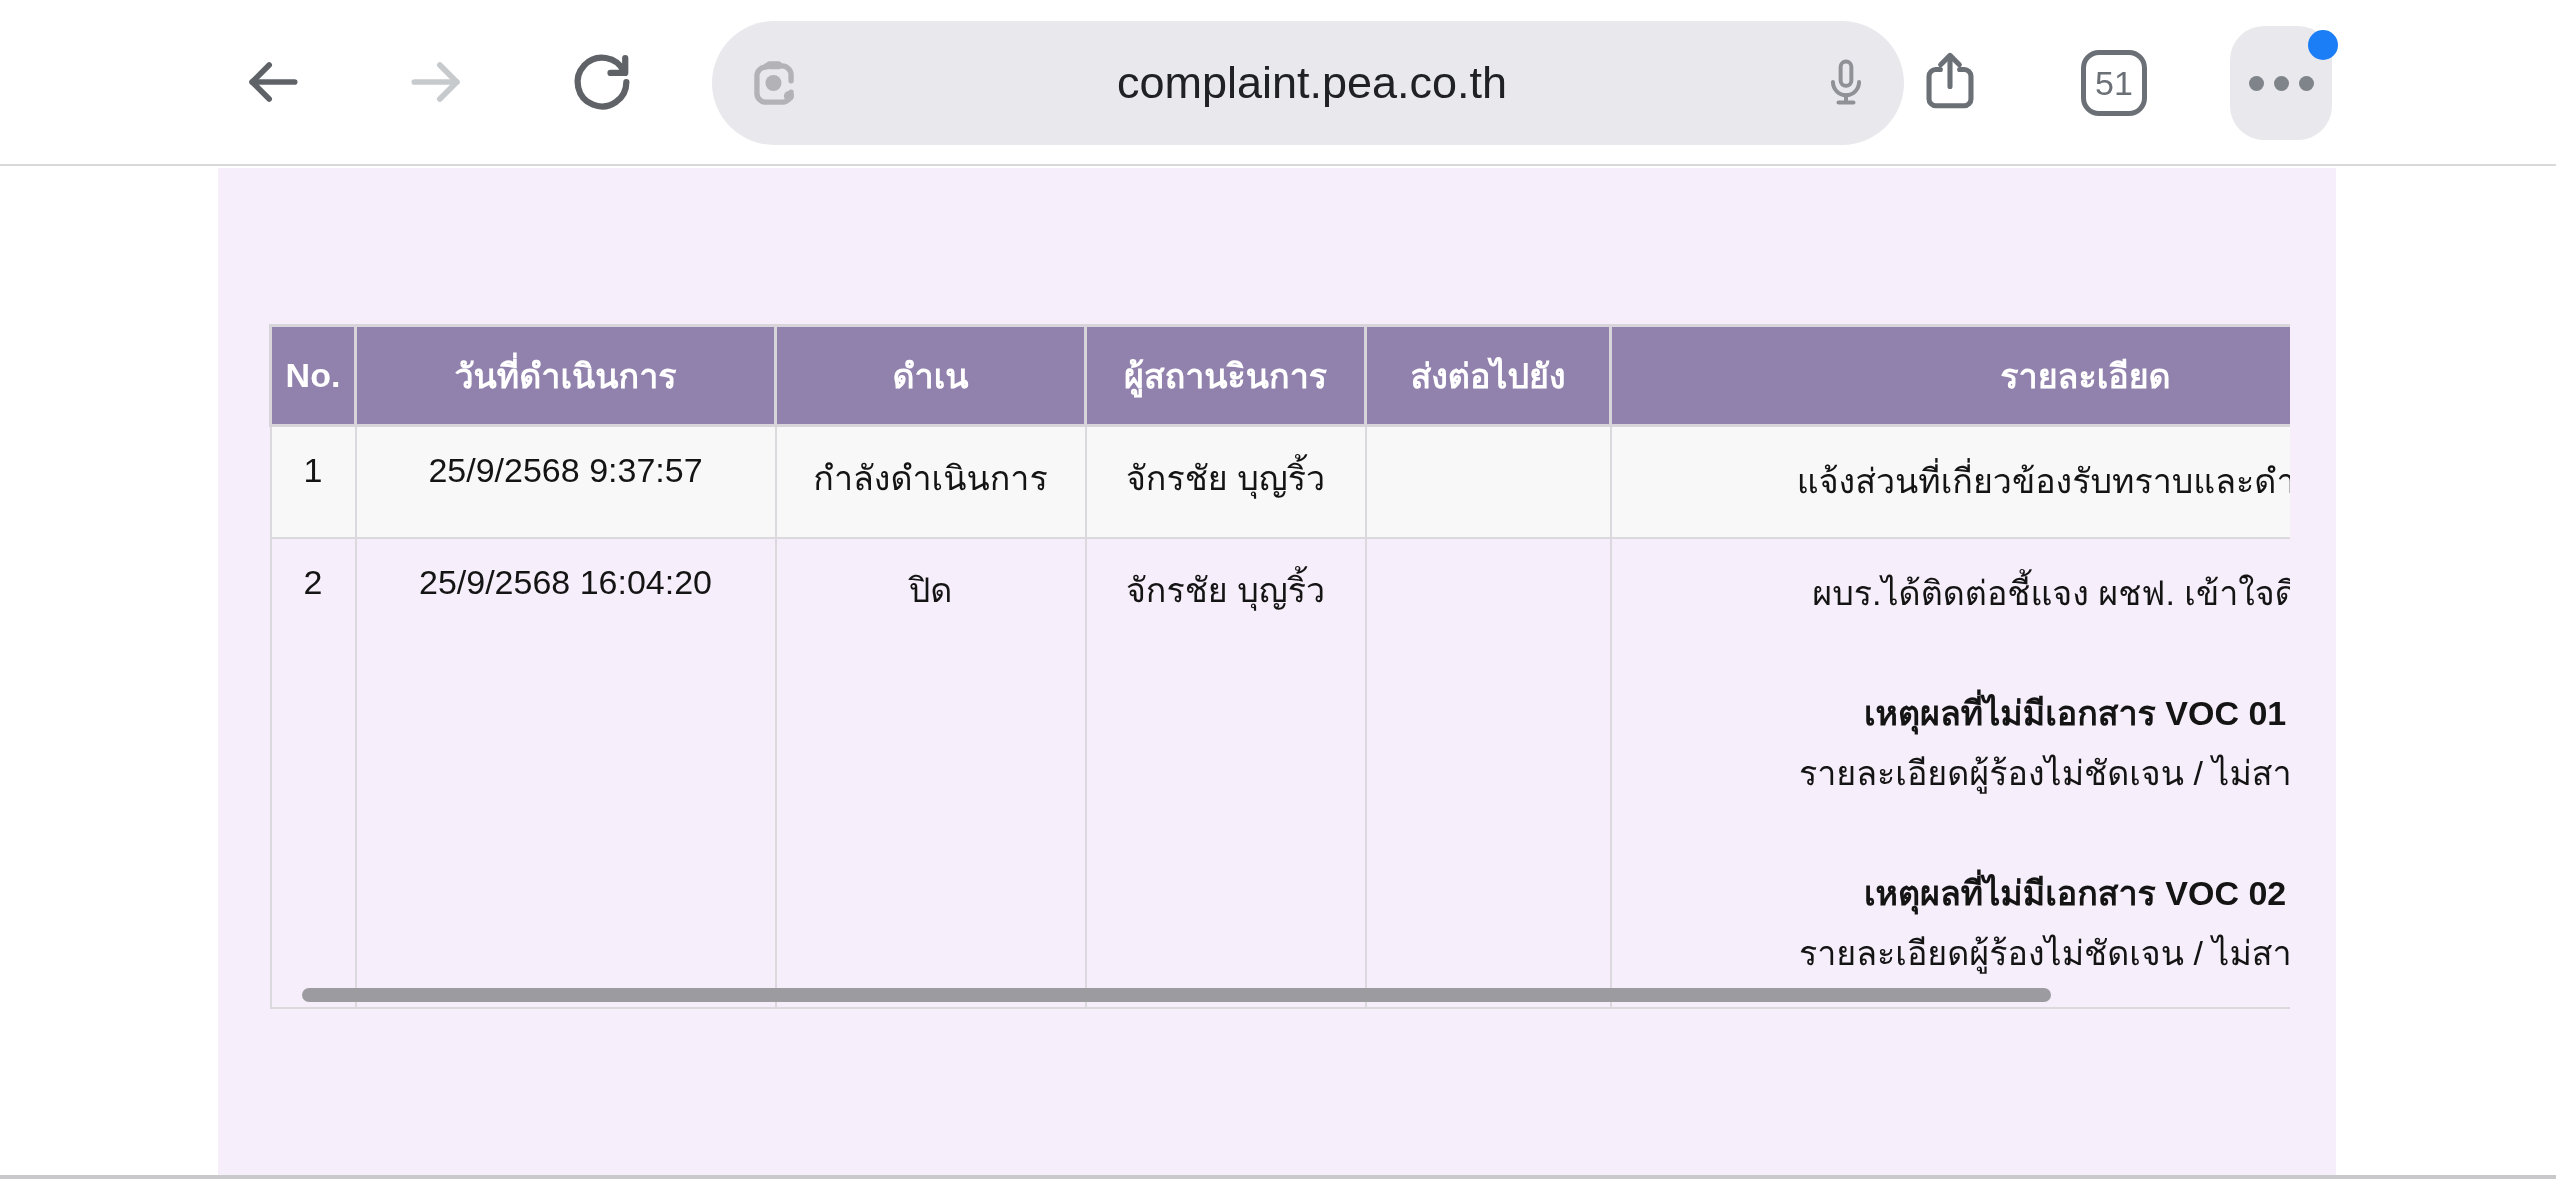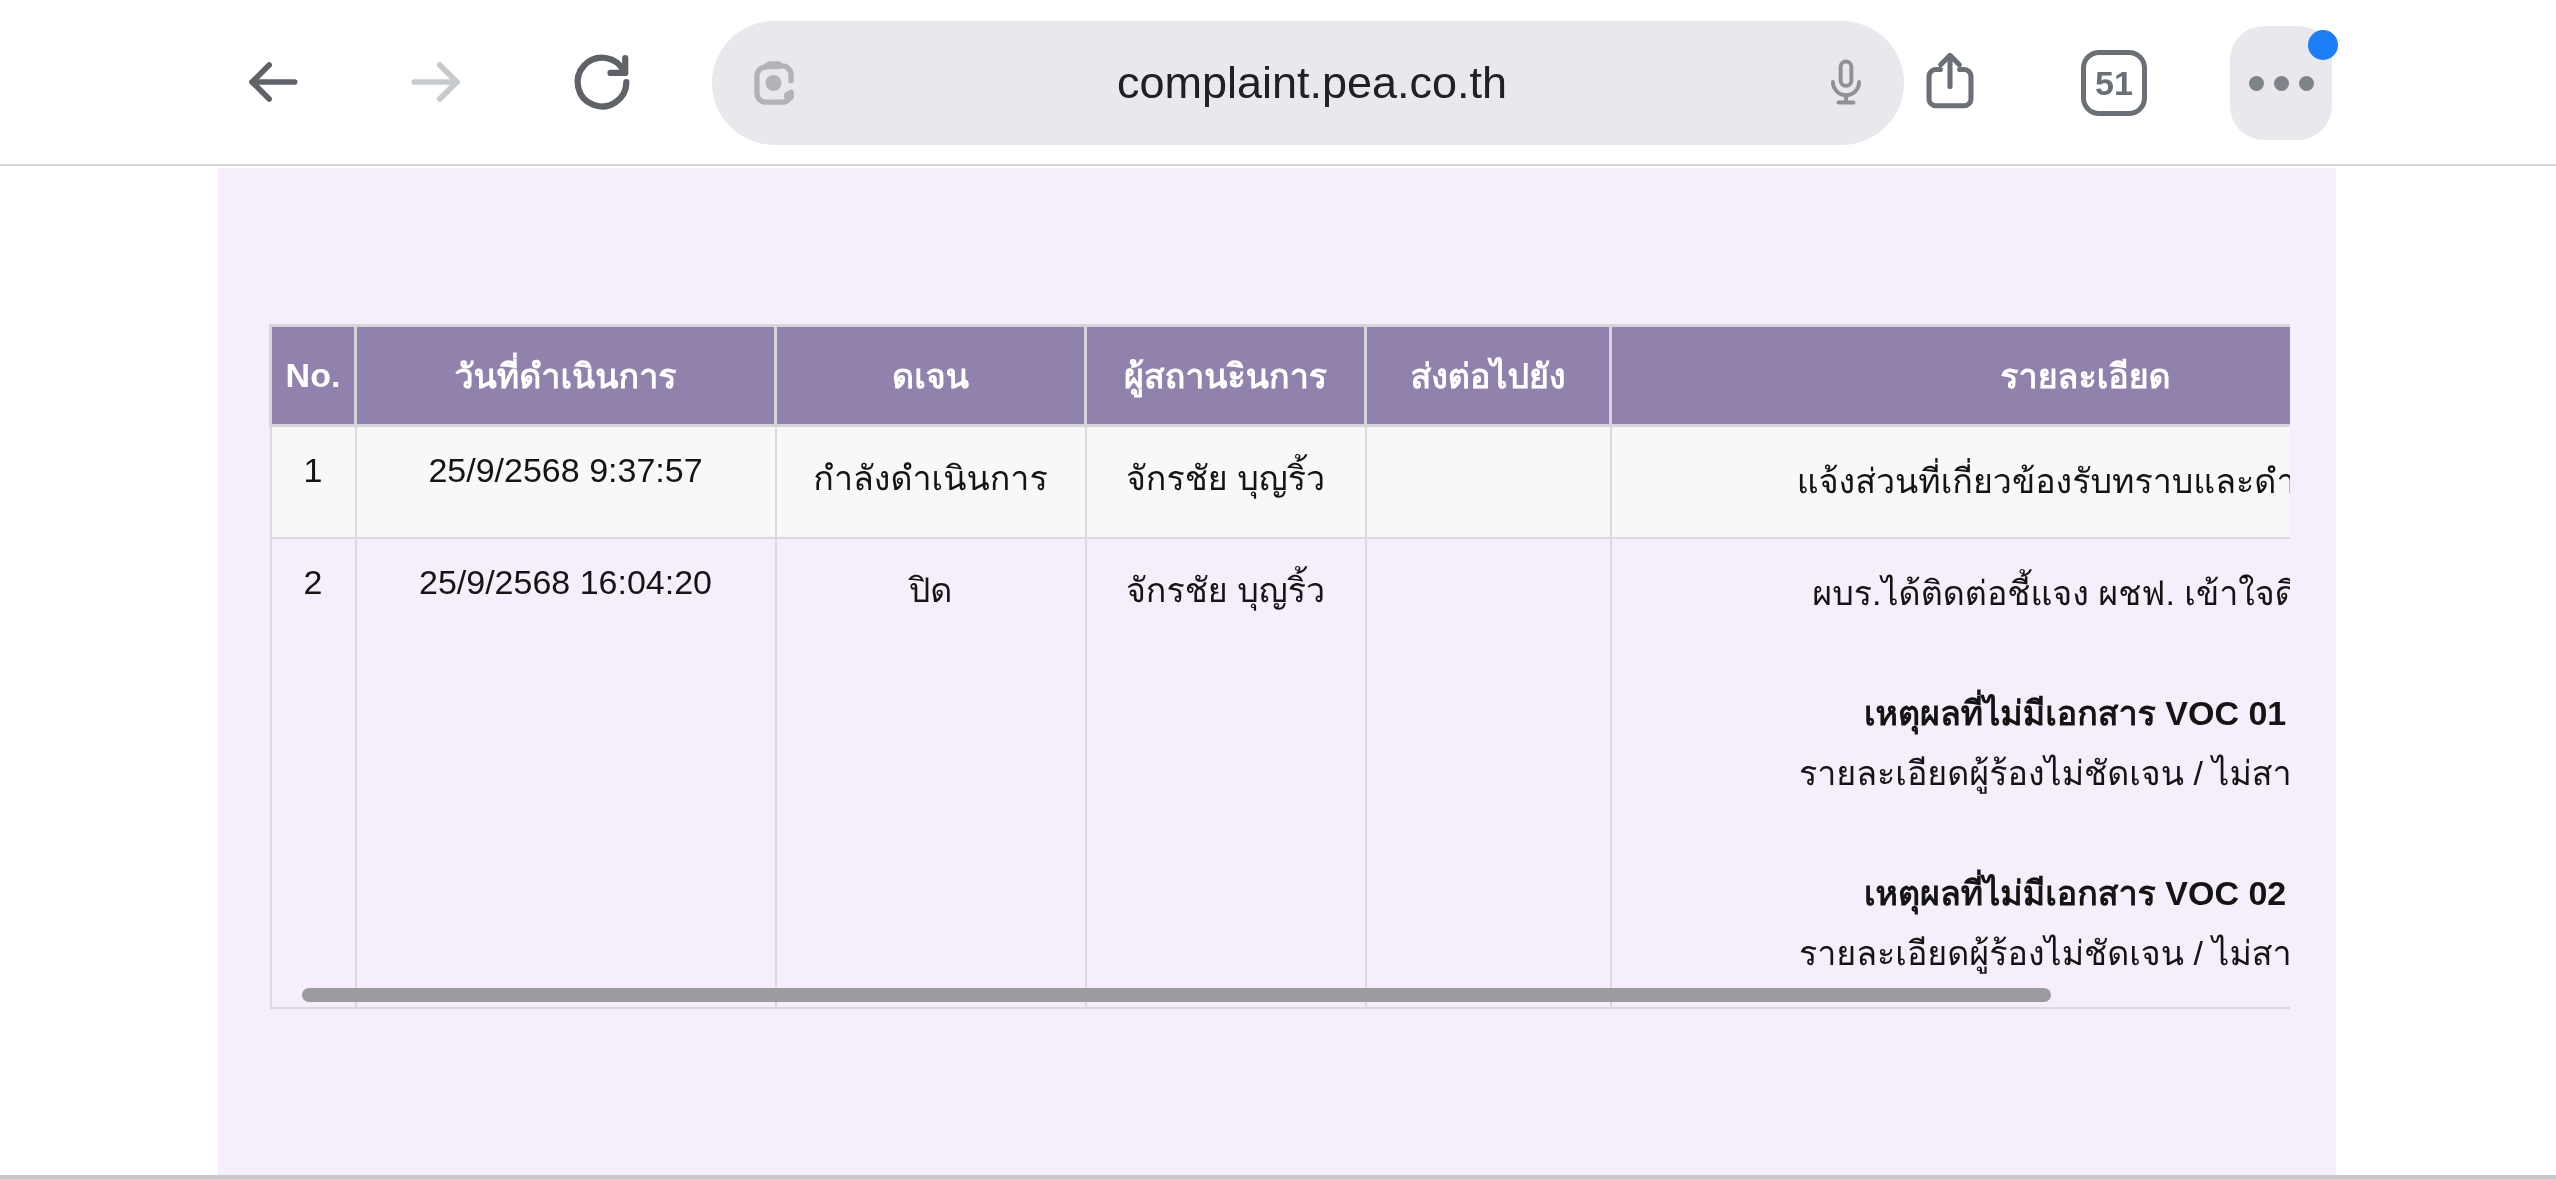--- a/index.html
+++ b/index.html
@@ -53,21 +53,21 @@
   }
   .urlbar .mic { width: 56px; height: 56px; flex: 0 0 auto; }
 
   .btn-share { left: 1916px; }
   .btn-tabs  { left: 2080px; }
   .tab-count-box {
     width: 66px; height: 66px;
     border: 5px solid #6b7077;
     border-radius: 18px;
     display: flex; align-items: center; justify-content: center;
-    font-size: 34px; font-weight: 700; color: #6b7077; text-align: right;
+    font-size: 34px; font-weight: 400; color: #6b7077; text-align: right;
   }
   .btn-menu {
     position: absolute;
     left: 2230px; top: 26px;
     width: 102px; height: 114px;
     background: #e9e8ed;
     border: none;
     border-radius: 34px;
     display: flex; align-items: center; justify-content: center;
     gap: 10px;
@@ -254,21 +254,21 @@
             <col class="col-date">
             <col class="col-status">
           <col class="col-operator">
             <col class="col-forward">
             <col class="col-details">
         </colgroup>
         <thead>
           <tr>
             <th>No.</th>
             <th>วันที่ดำเนินการ</th>
-            <th>ดเจน</th>
+            <th>ดำเน</th>
             <th>ผู้สถานะินการ</th>
             <th>ส่งต่อไปยัง</th>
             <th>รายละเอียด</th>
           </tr>
         </thead>
         <tbody>
           <tr class="row-a">
             <td>1</td>
             <td>25/9/2568 9:37:57</td>
             <td>กำลังดำเนินการ</td>

